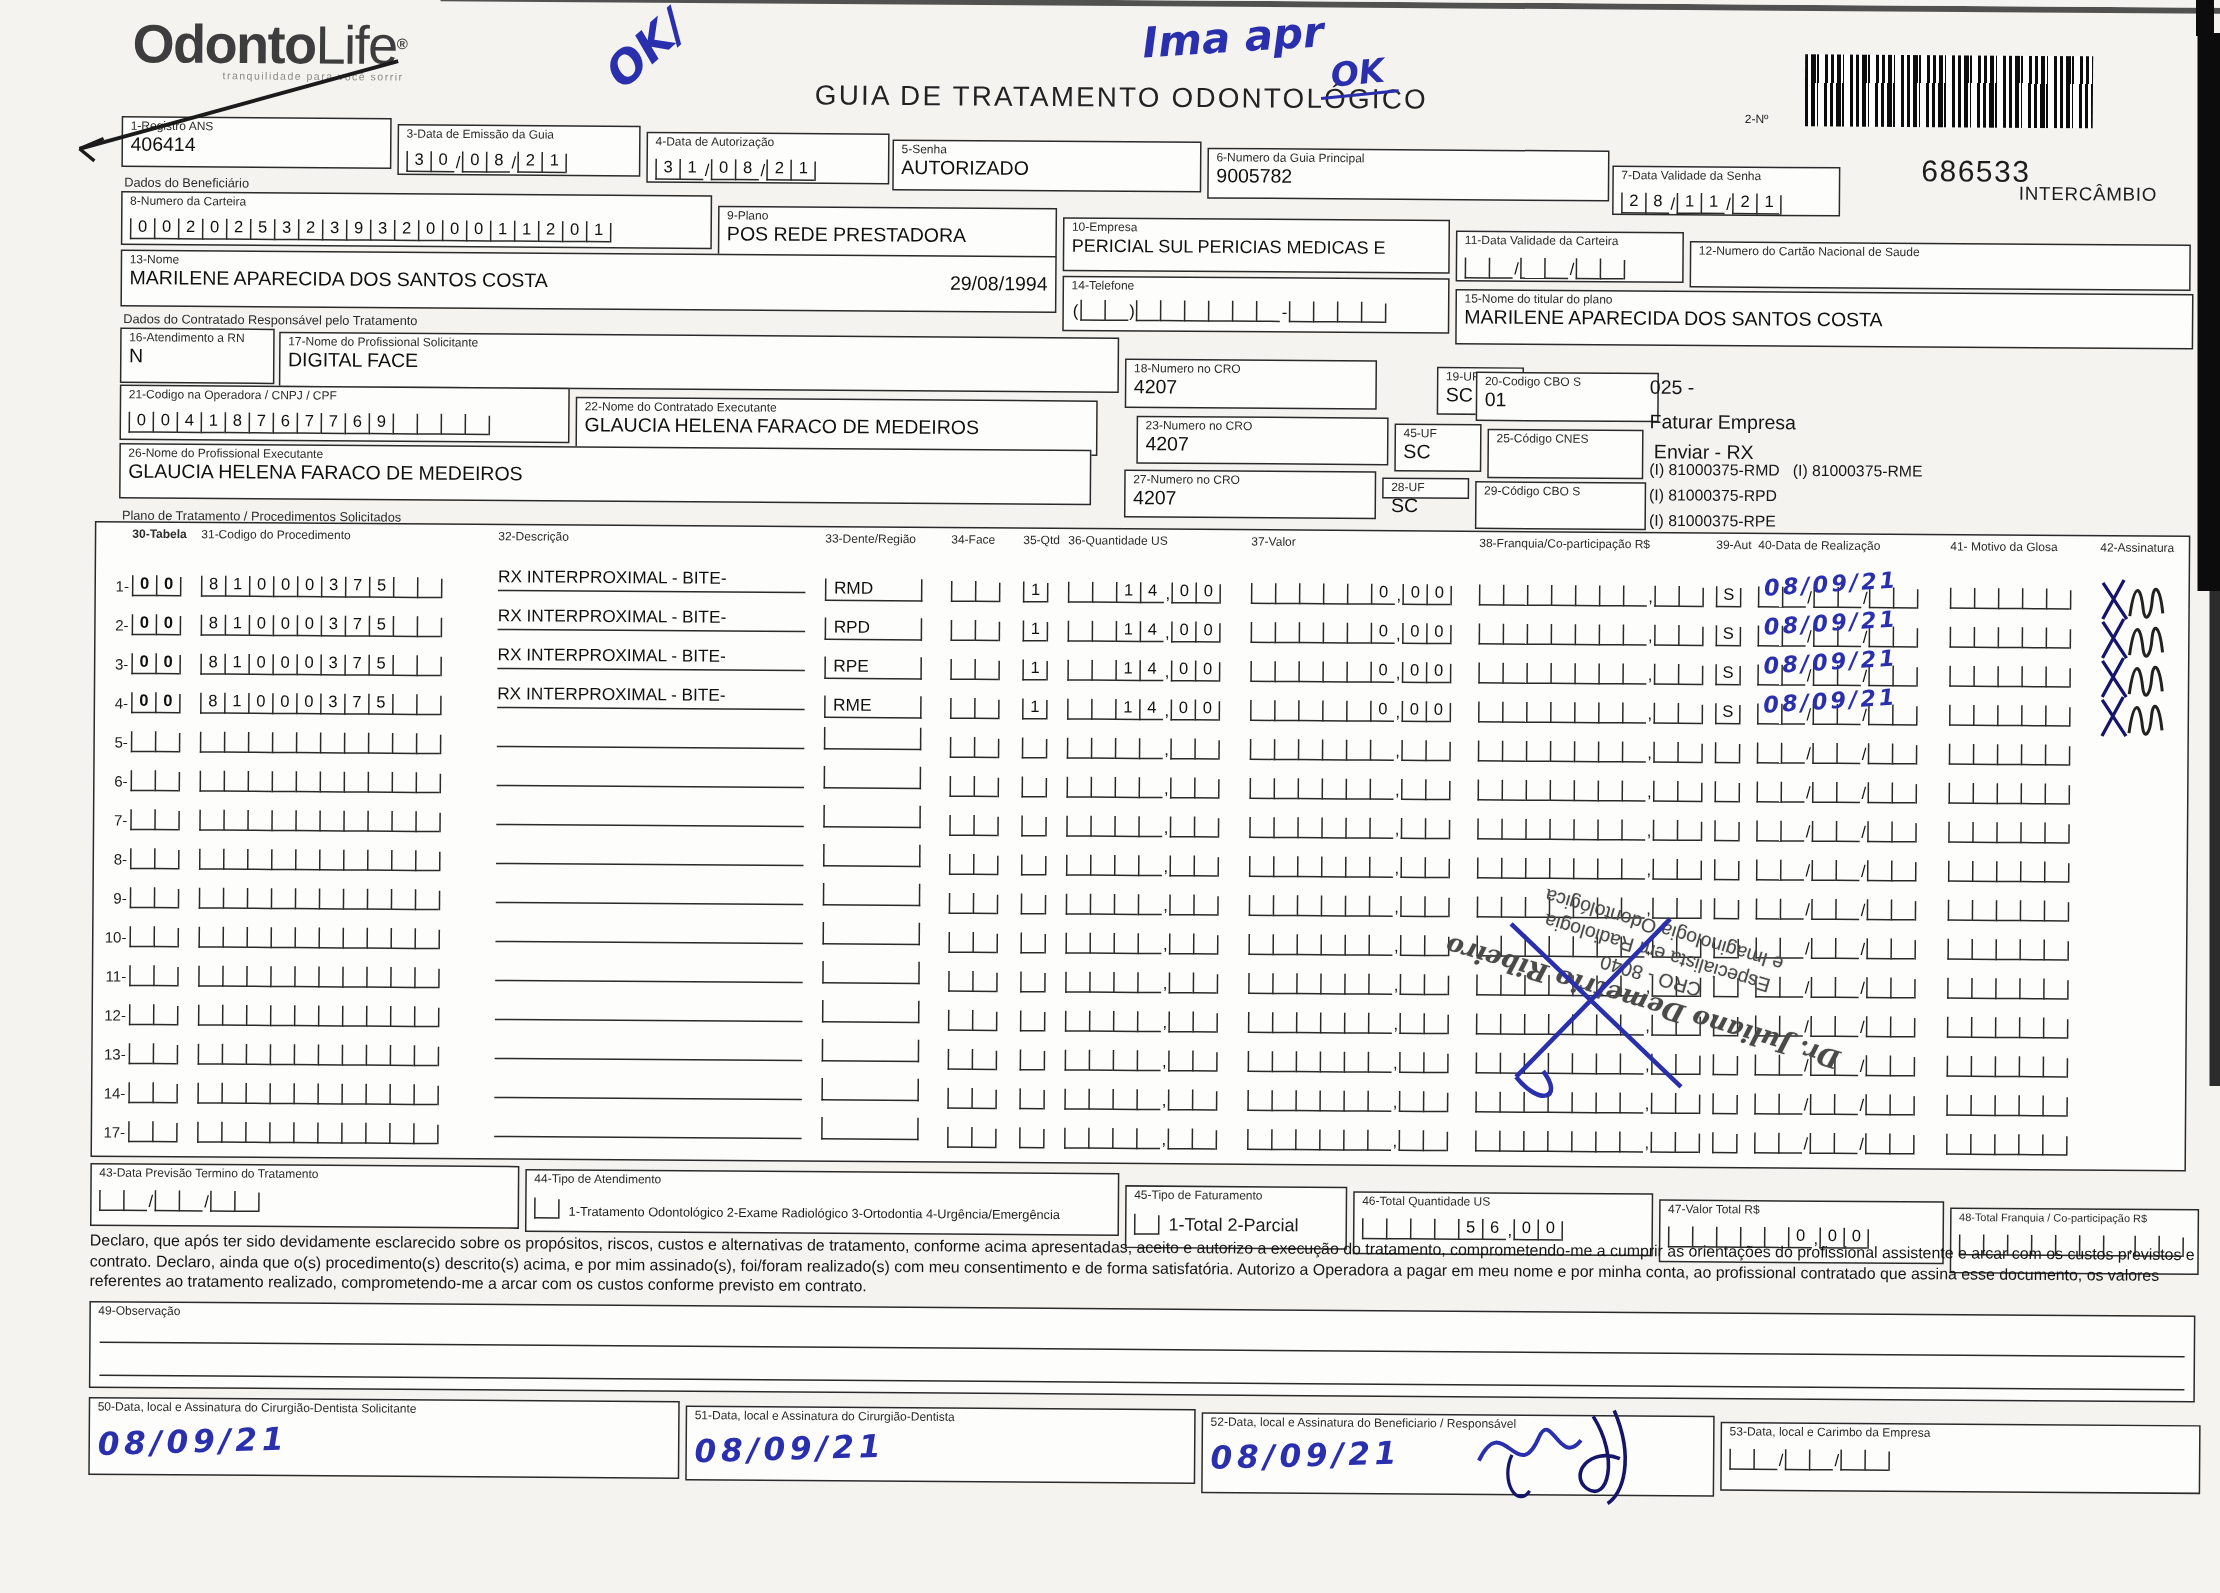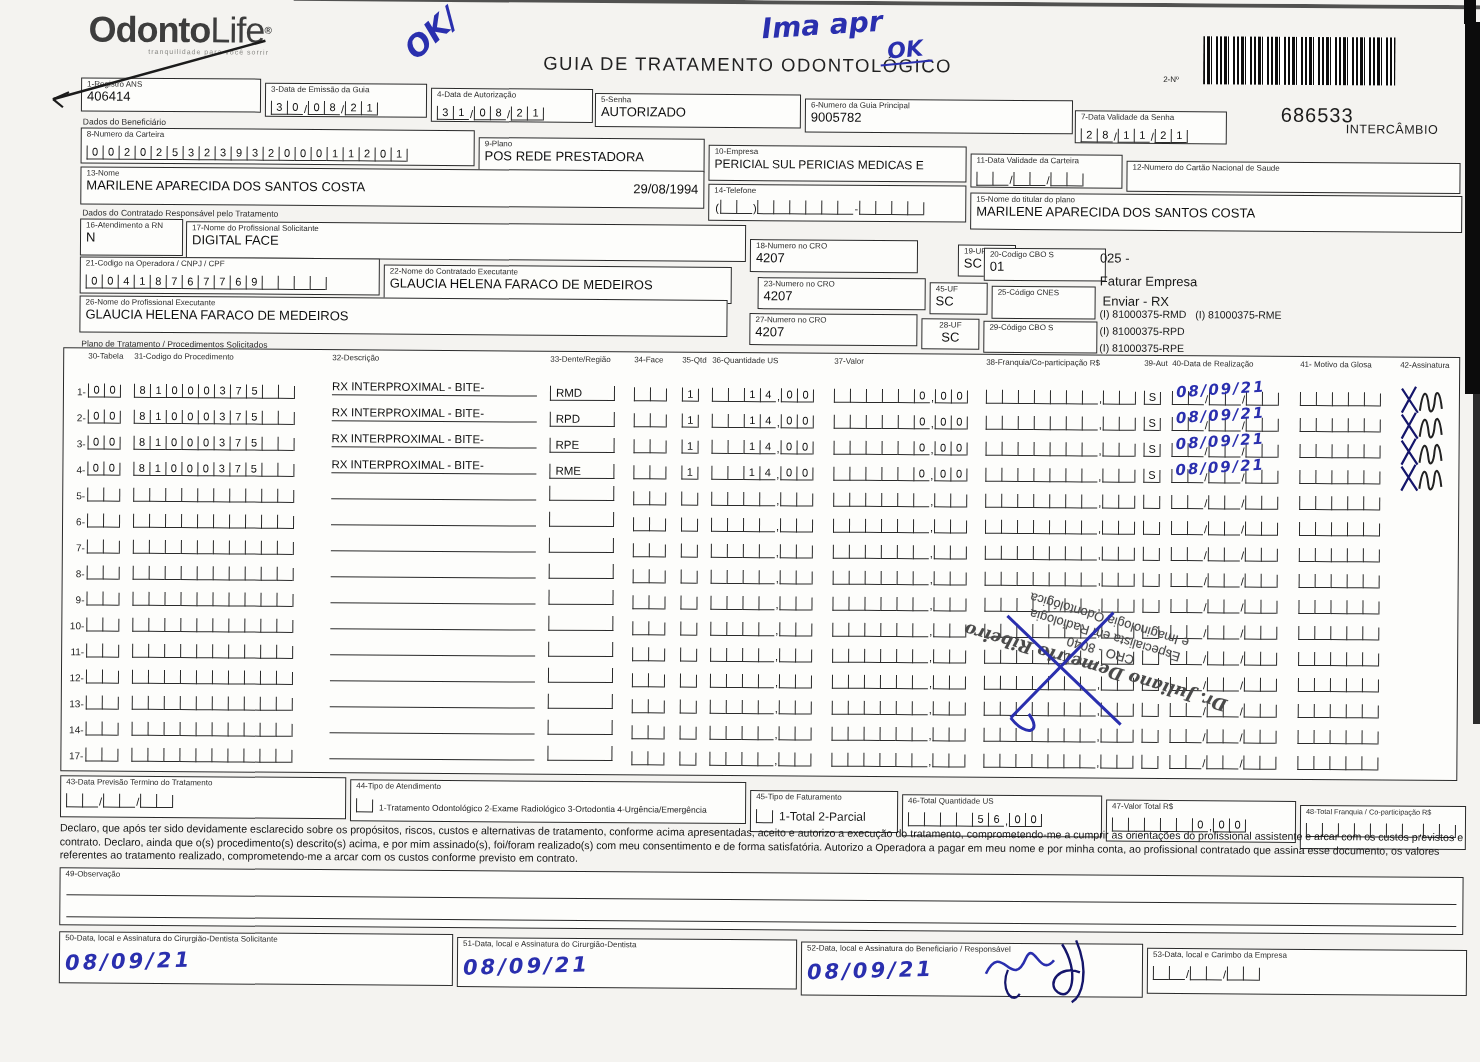--- a/index.html
+++ b/index.html
@@ -33,21 +33,21 @@
   .rowdate{position:absolute;left:4px;top:-7px;font-size:15px;font-weight:bold;letter-spacing:2px;transform:rotate(-4deg);white-space:nowrap;}
   
   .note{position:absolute;font-size:13px;color:#161616;white-space:nowrap;}
   .note.sm{font-size:10.5px;}
   
   .ptable{position:absolute;left:62px;top:352px;width:1397px;height:424px;border:1.7px solid #2a2a2a;background:#fdfdfb;box-sizing:border-box;}
   .phead{display:flex;align-items:flex-start;height:20px;padding-top:3px;}
   .phead span{font-size:8px;white-space:nowrap;overflow:visible;color:#2b2b2b;}
   .prow{display:flex;align-items:flex-end;height:26px;}
   .c-num{width:24px;flex:none;font-size:10px;text-align:right;padding-right:2px;box-sizing:border-box;}
-  .c-tab{width:46px;flex:none;}
+  .c-tab{width:46px;flex:none;font-weight:bold;}
   .c-cod{width:198px;flex:none;}
   .c-desc{width:218px;flex:none;}
   .c-reg{width:84px;flex:none;}
   .c-face{width:48px;flex:none;}
   .c-qtd{width:30px;flex:none;}
   .c-qus{width:122px;flex:none;}
   .c-val{width:152px;flex:none;}
   .c-fra{width:158px;flex:none;}
   .c-aut{width:28px;flex:none;}
   .c-data{width:128px;flex:none;position:relative;}
@@ -298,21 +298,21 @@
   <div class="note" style="left:1101px;top:291px;">Enviar - RX</div>
 
   <div class="fbox" style="left:78px;top:300px;width:648px;height:37px;">
     <span class="lbl">26-Nome do Profissional Executante</span>
     <span class="val">GLAUCIA HELENA FARACO DE MEDEIROS</span>
   </div>
   <div class="fbox" style="left:748px;top:313px;width:168px;height:32px;">
     <span class="lbl">27-Numero no CRO</span>
     <span class="val">4207</span>
   </div>
-  <div class="fbox" style="left:920px;top:317px;width:58px;height:31px;text-align:center;">
+  <div class="fbox" style="left:920px;top:317px;width:58px;height:14px;">
     <span class="lbl">28-UF</span>
     <span class="val">SC</span>
   </div>
   <div class="fbox" style="left:982px;top:319px;width:114px;height:32px;">
     <span class="lbl">29-Código CBO S</span>
     <span class="val"></span>
   </div>
   <div class="note sm" style="left:1098px;top:305px;"><span>(I) 81000375-RMD</span>&nbsp;&nbsp;&nbsp;<span>(I) 81000375-RME</span></div>
   <div class="note sm" style="left:1098px;top:322px;">(I) 81000375-RPD</div>
   <div class="note sm" style="left:1098px;top:339px;">(I) 81000375-RPE</div>

